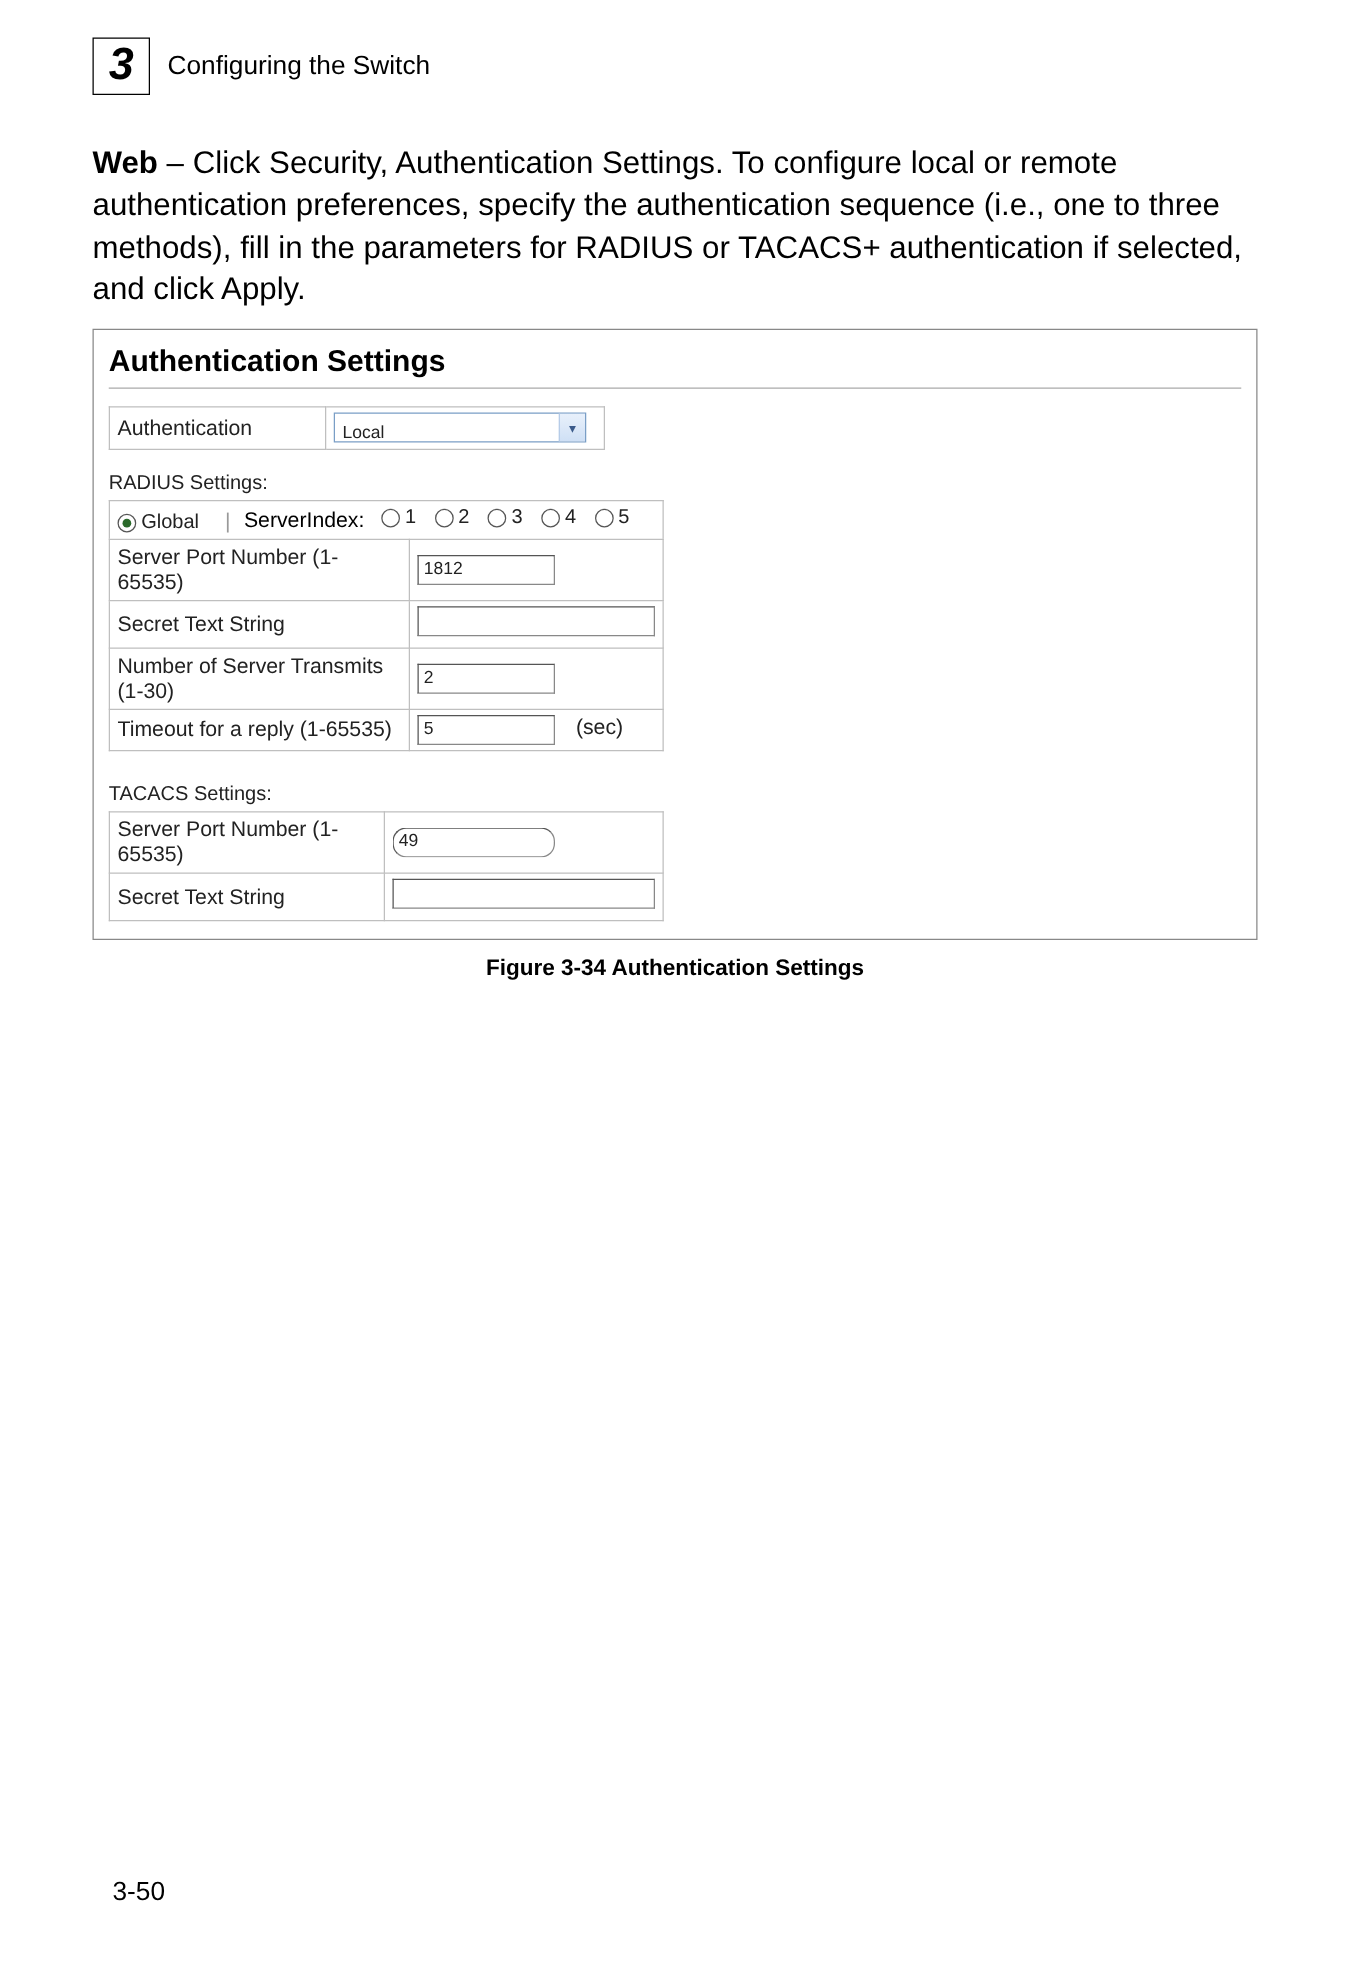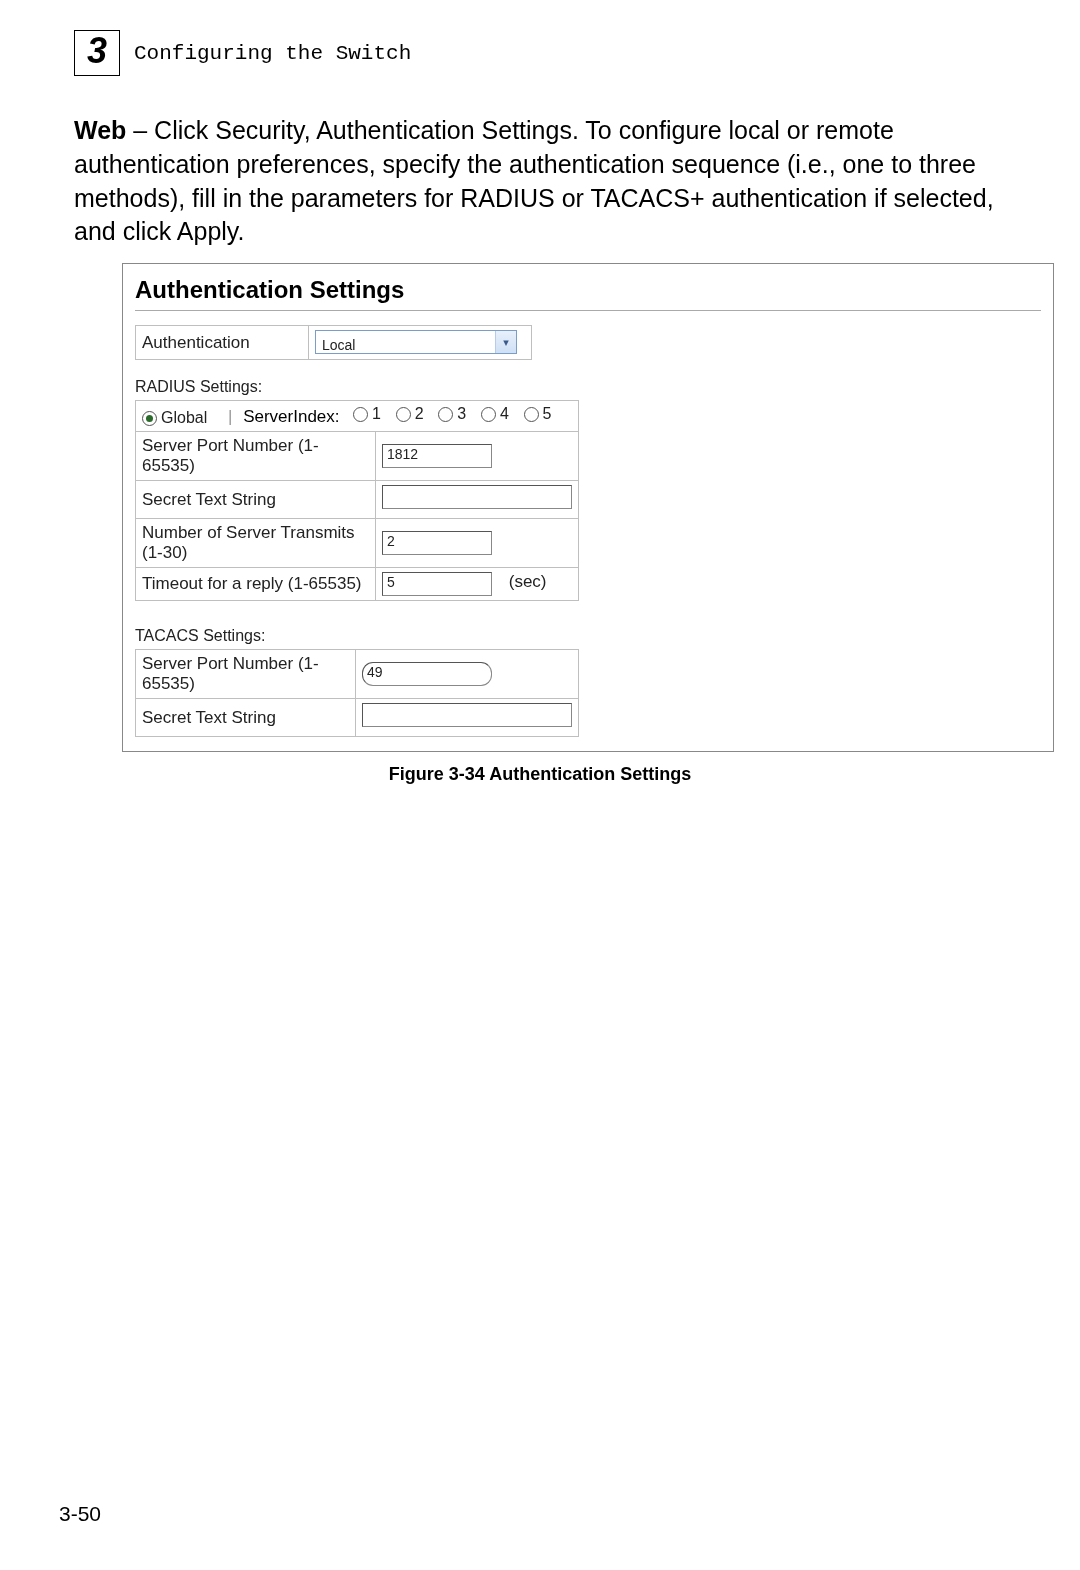--- a/index.html
+++ b/index.html
@@ -36,38 +36,36 @@
     font-weight: 900;
     font-size: 36px;
     font-style: italic;
     font-family: "Arial Black", Arial, sans-serif;
     line-height: 1;
     padding-bottom: 4px;
     box-sizing: border-box;
   }
   .chapter-title {
     font-size: 21px;
-    font-family: Liberation Mono, monospace;
   }
   .intro {
     font-size: 25px;
     line-height: 1.35;
     margin-bottom: 14px;
   }
   .intro b { font-weight: bold; }
   
   .frame {
     border: 1px solid #888;
     padding: 10px 12px 14px 12px;
     width: 100%;
     box-sizing: border-box;
     font-family: Tahoma, Verdana, Arial, sans-serif;
     font-size: 17px;
     color: #000;
-    margin-left: 48px;
   }
   .frame h2 {
     margin: 2px 0 6px 0;
     font-size: 24px;
     font-weight: bold;
   }
   .frame hr {
     border: none;
     border-top: 1px solid #aaa;
     margin: 6px 0 14px 0;
@@ -164,21 +162,21 @@
   .radio-block .tbl td.label { width: 280px; }
   .caption {
     text-align: center;
     font-weight: bold;
     font-size: 18px;
     margin-top: 12px;
   }
   .pagenum {
     position: absolute;
     bottom: 44px;
-    left: 59px;
+    left: 90px;
     font-size: 21px;
   }
 </style>
 </head>
 <body>
 
 <div class="page">
 
   <div class="hdr">
     <div class="chapter-badge">

